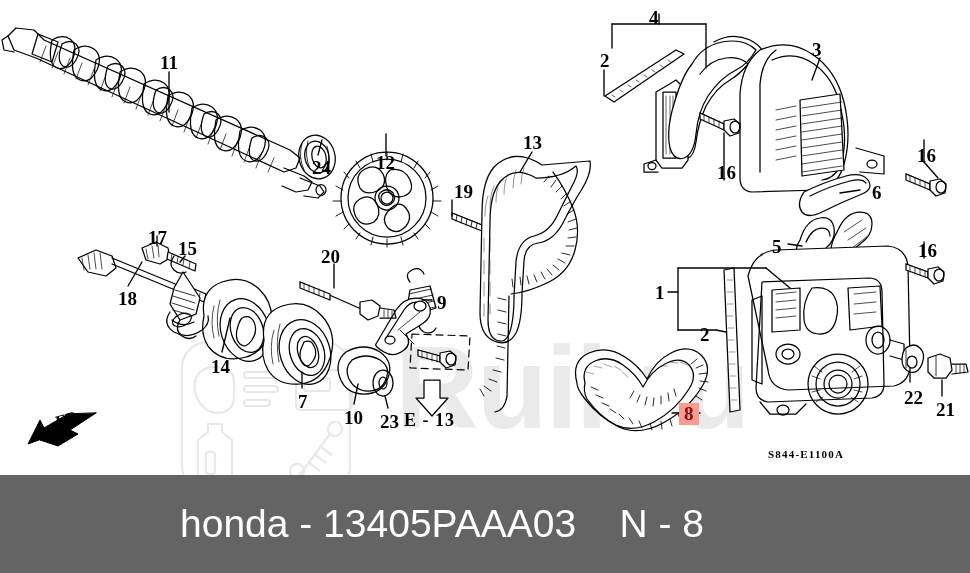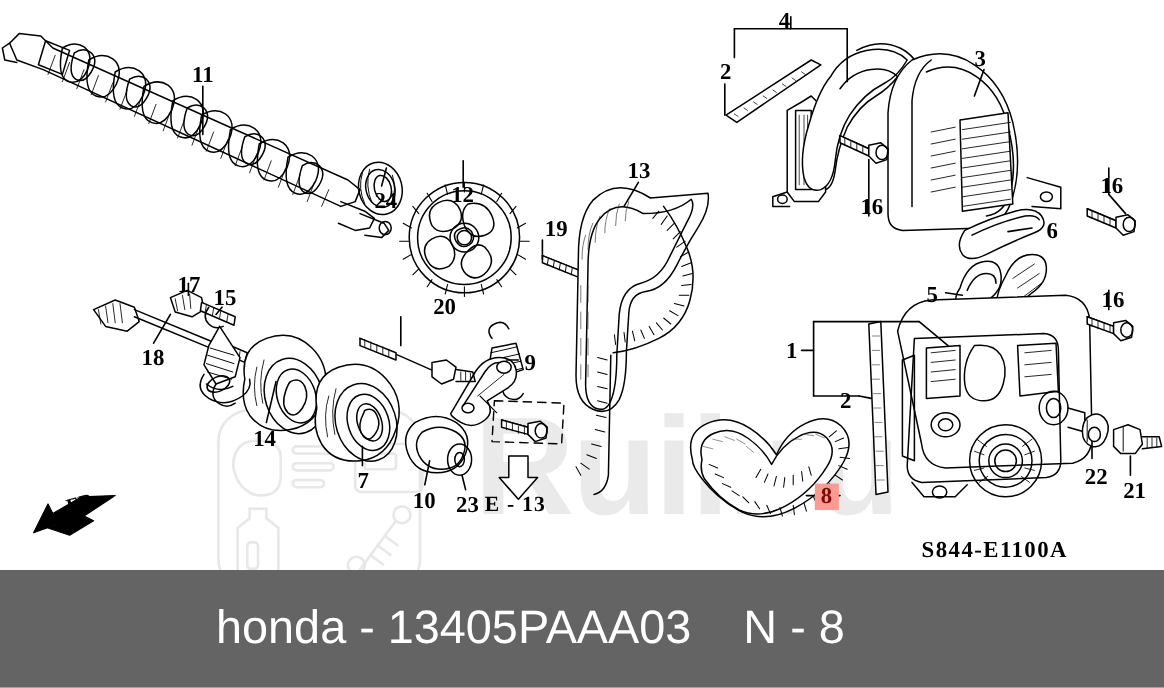--- a/index.html
+++ b/index.html
@@ -18,21 +18,21 @@
            font-weight:bold;font-size:19px;color:#000;line-height:1;
            white-space:nowrap;}
   .callout.hl{background:#fa9a90;color:#7a0d0a;padding:1px 5px 2px 5px;}
 
   
   #fr-label{position:absolute;left:56px;top:413px;font-weight:bold;
             font-size:17px;font-family:"Liberation Serif",serif;
             color:#000;transform:rotate(-16deg);transform-origin:left center;}
   #e13-label{position:absolute;left:404px;top:410px;font-weight:bold;
              font-size:18px;letter-spacing:1px;color:#000;}
-  #drawing-code{position:absolute;left:768px;top:448px;font-size:19px;
+  #drawing-code{position:absolute;left:768px;top:448px;font-size:11px;
                 font-family:"Liberation Serif",serif;letter-spacing:1.2px;
                 font-weight:bold;color:#000;}
 
   
   #watermark{position:absolute;left:0;top:0;width:970px;height:475px;
              pointer-events:none;}
   #wm-text{position:absolute;left:395px;top:330px;
            font-family:"Liberation Sans",sans-serif;font-size:116px;
            font-weight:bold;color:#eaeaea;letter-spacing:-2px;
            line-height:1;}
@@ -544,21 +544,21 @@
     <div class="callout" style="left:812px;top:40px;">3</div>
     <div class="callout" style="left:717px;top:163px;">16</div>
     <div class="callout" style="left:917px;top:146px;">16</div>
     <div class="callout" style="left:872px;top:183px;">6</div>
     <div class="callout" style="left:772px;top:237px;">5</div>
     <div class="callout" style="left:918px;top:241px;">16</div>
     <div class="callout" style="left:655px;top:283px;">1</div>
     <div class="callout" style="left:700px;top:325px;">2</div>
     <div class="callout" style="left:148px;top:228px;">17</div>
     <div class="callout" style="left:178px;top:239px;">15</div>
-    <div class="callout" style="left:321px;top:247px;margin-left:40px;">20</div>
+    <div class="callout" style="left:321px;top:247px;">20</div>
     <div class="callout" style="left:118px;top:289px;">18</div>
     <div class="callout" style="left:437px;top:293px;">9</div>
     <div class="callout" style="left:211px;top:357px;">14</div>
     <div class="callout" style="left:298px;top:392px;">7</div>
     <div class="callout" style="left:344px;top:408px;">10</div>
     <div class="callout" style="left:380px;top:412px;">23</div>
     <div class="callout" style="left:904px;top:388px;">22</div>
     <div class="callout" style="left:936px;top:400px;">21</div>
     <div class="callout hl" style="left:679px;top:403px;">8</div>
 

